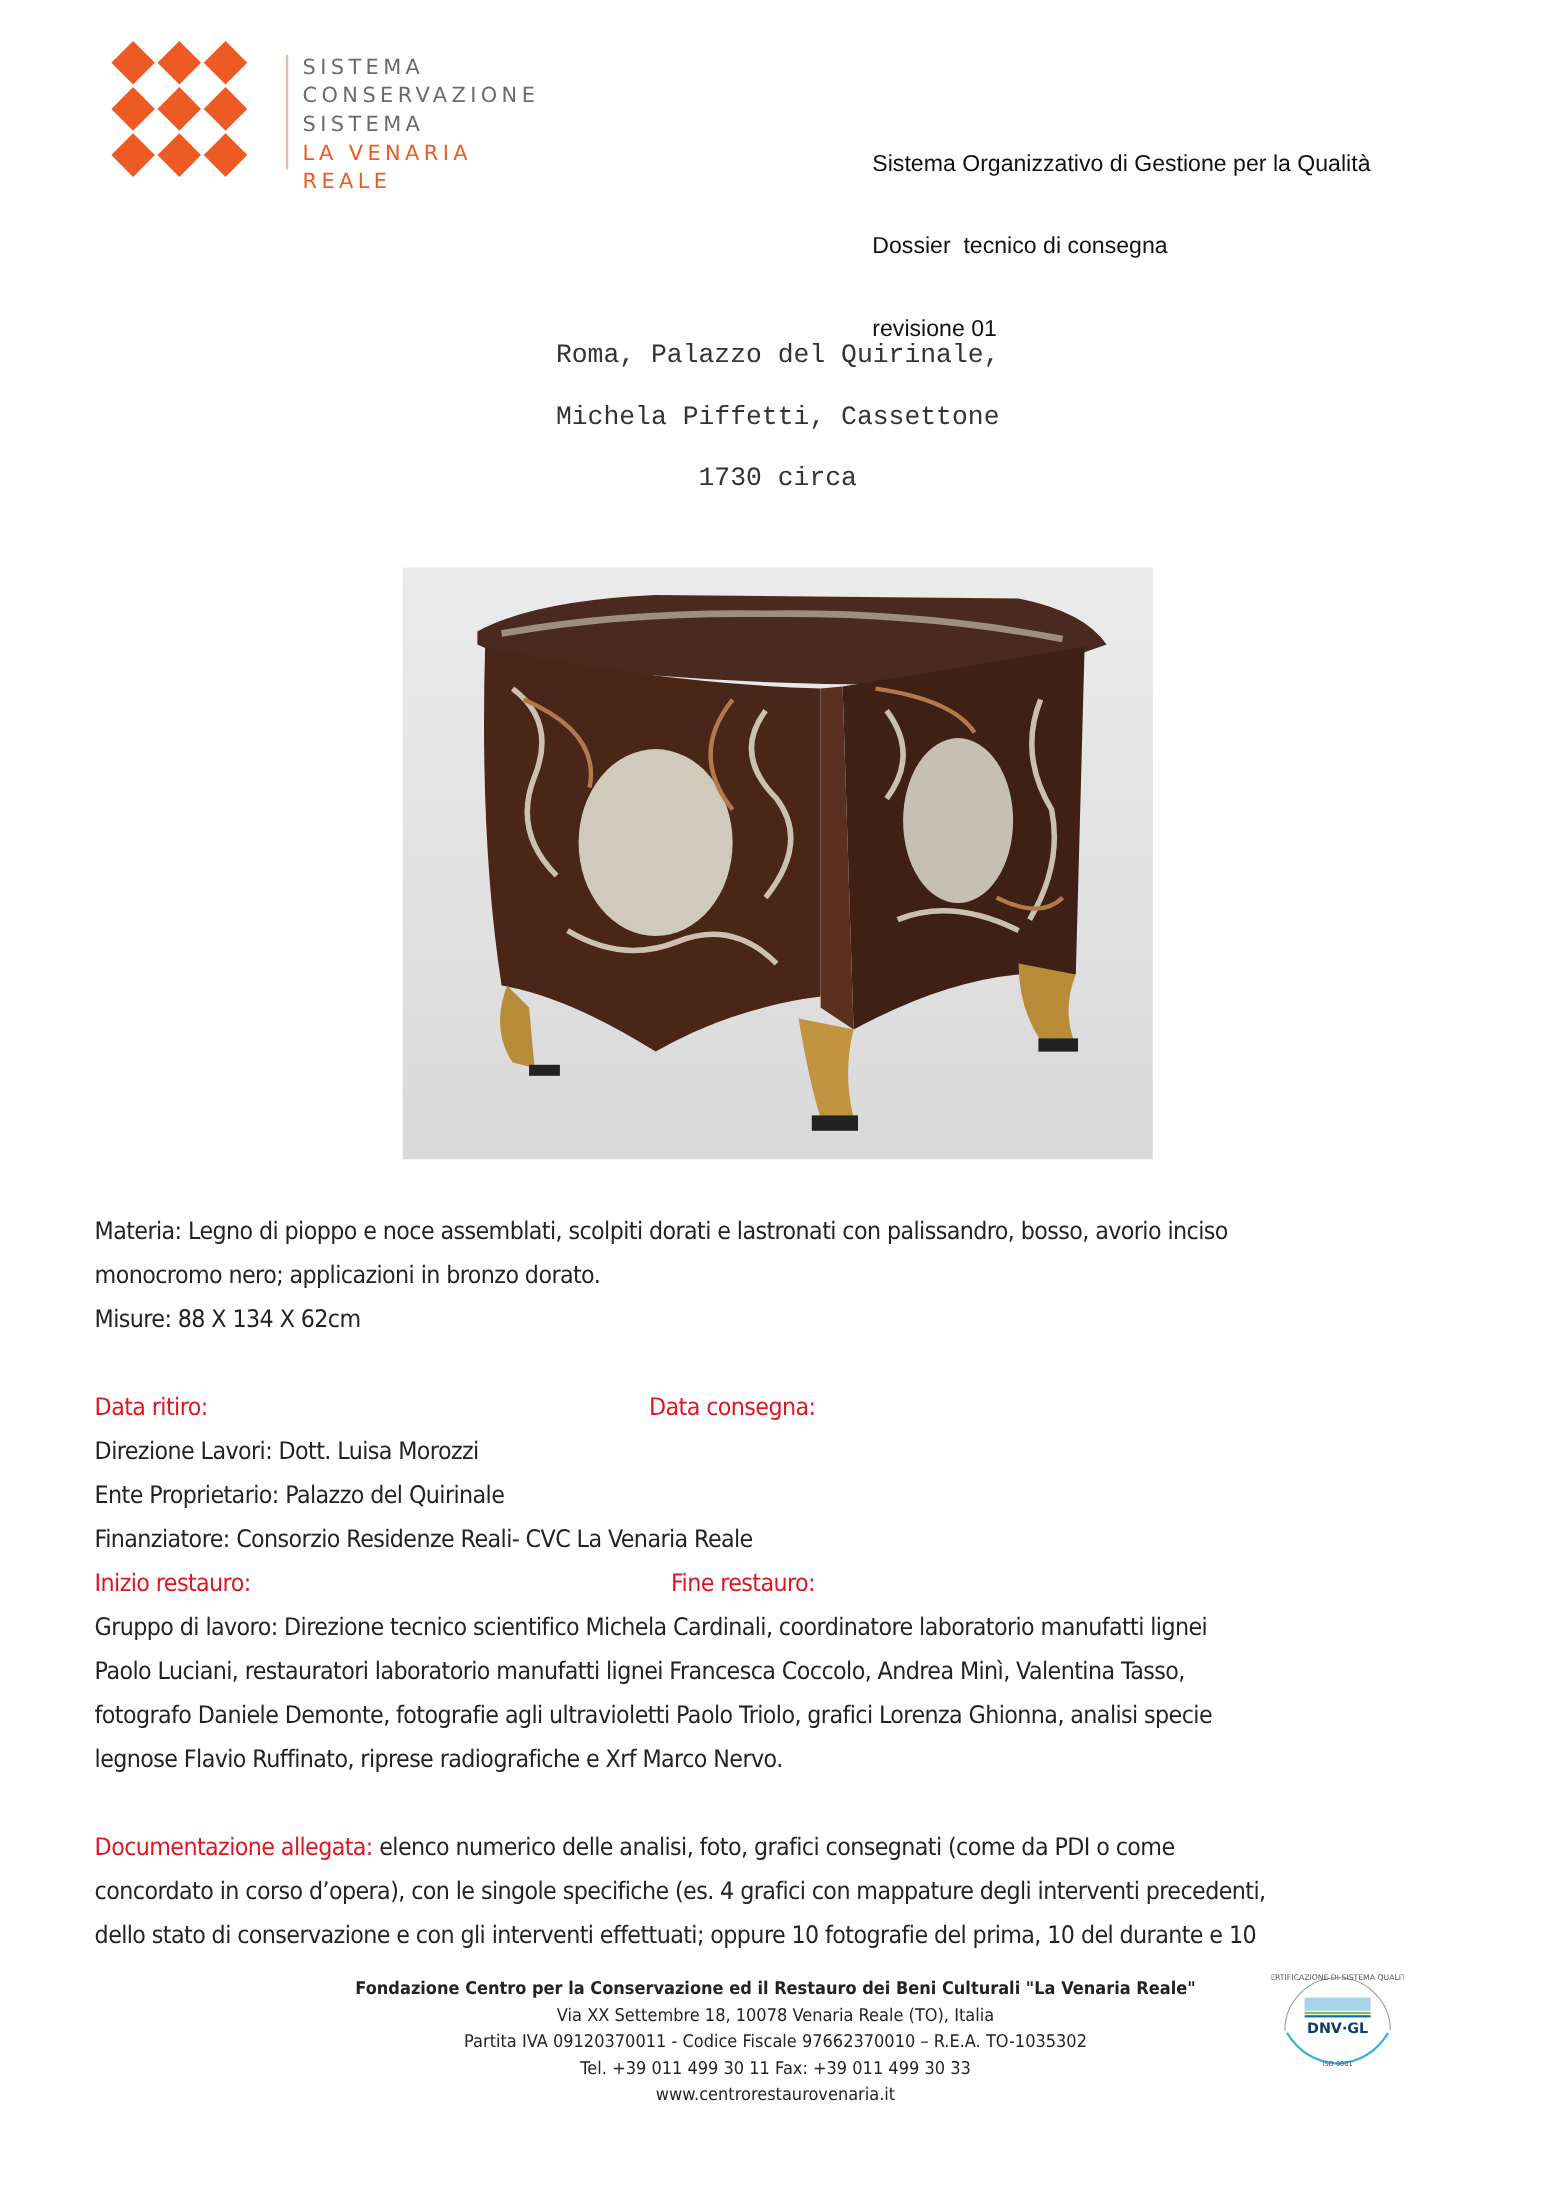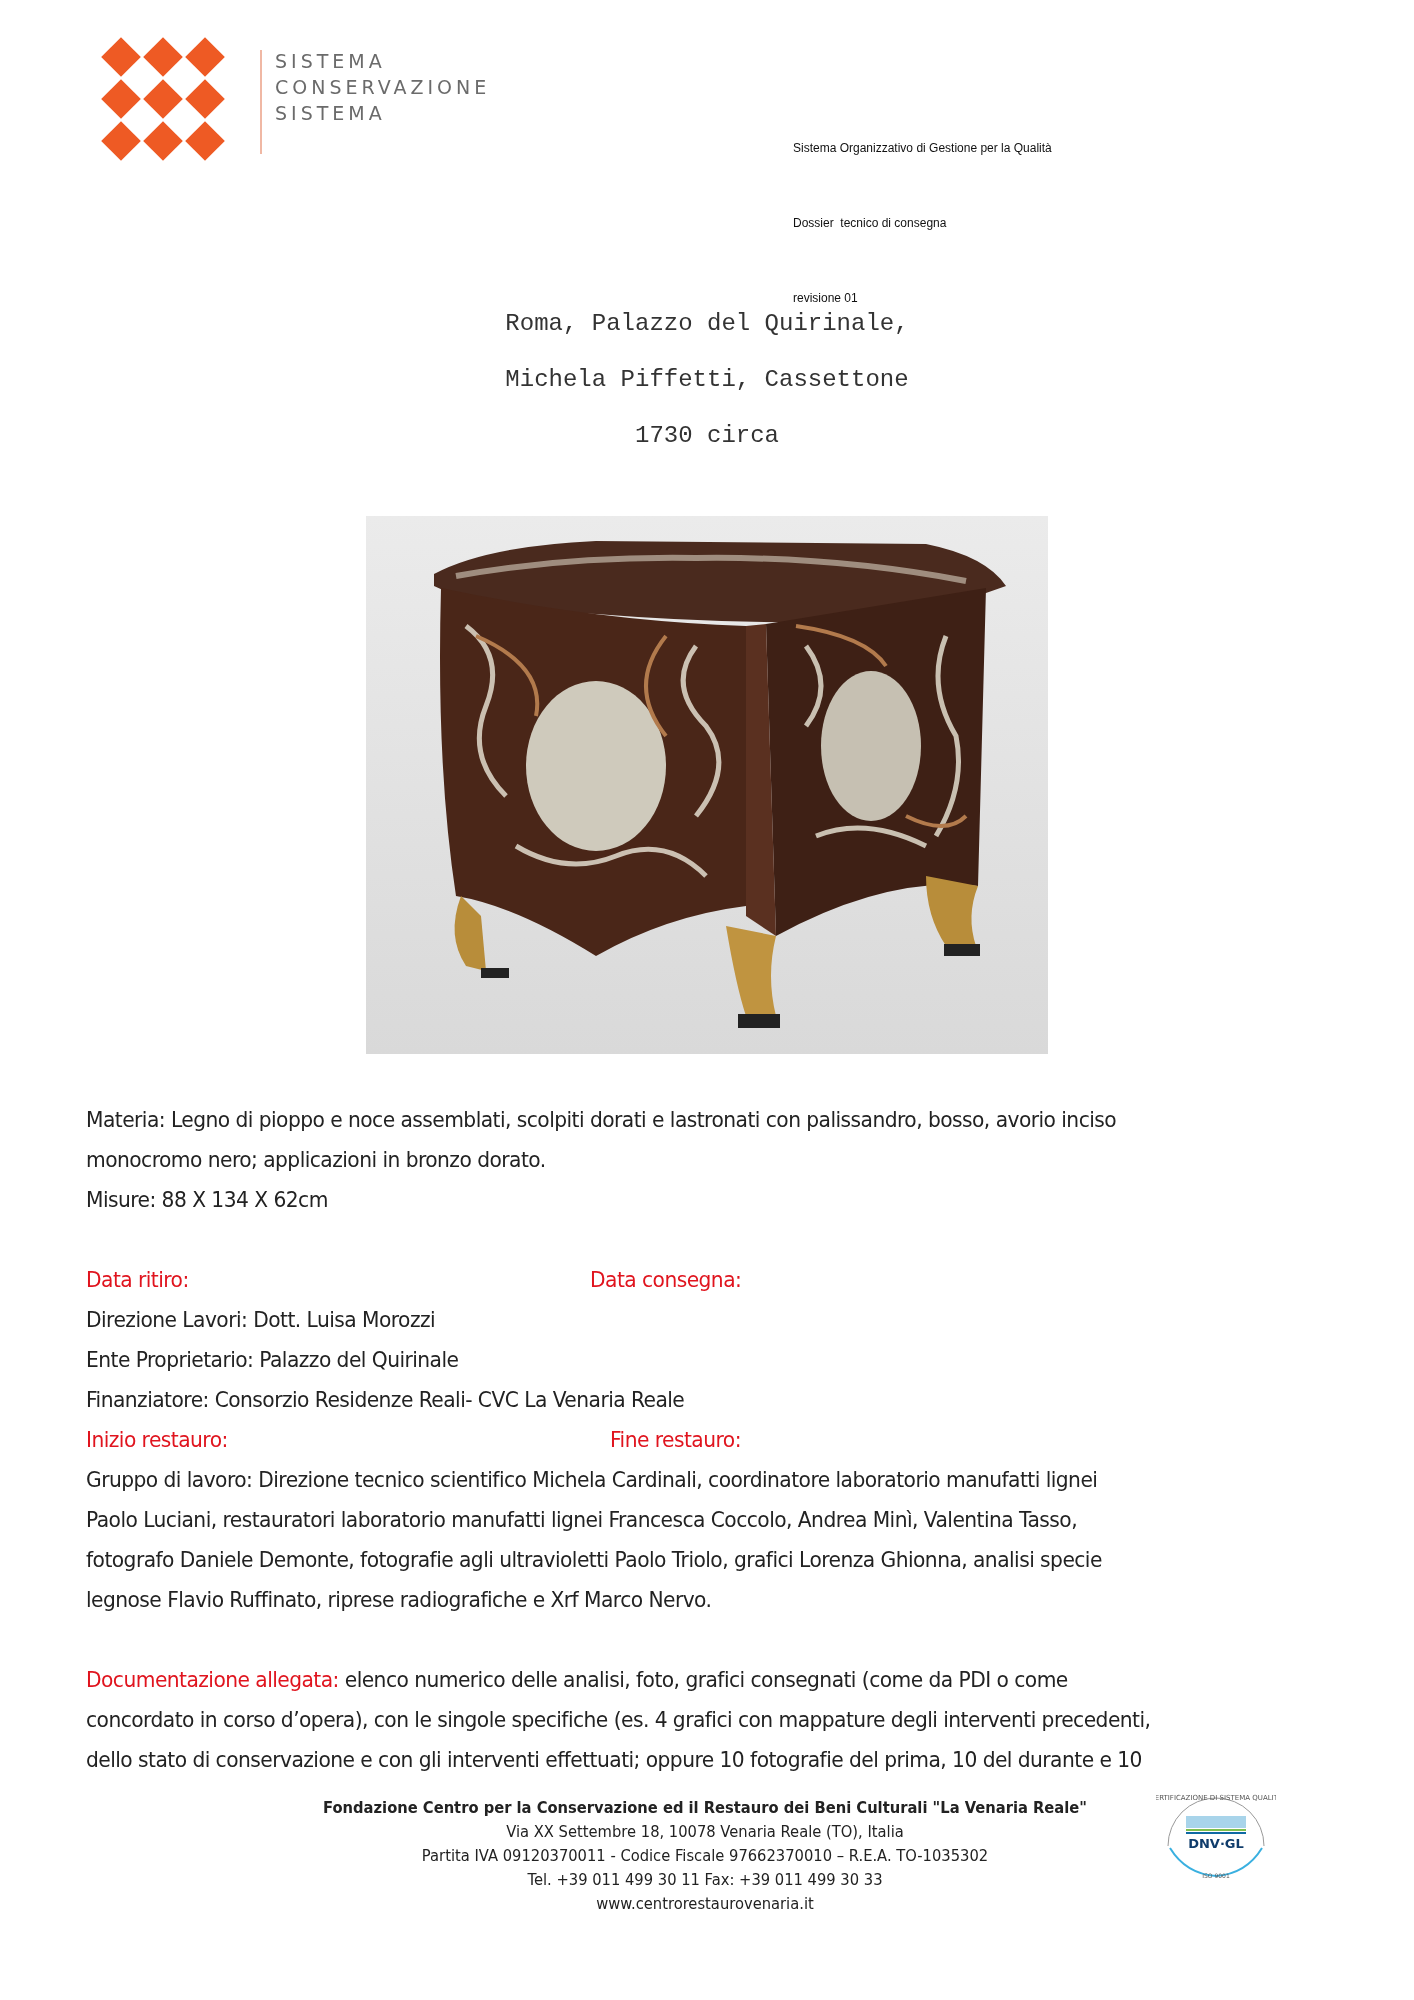--- a/index.html
+++ b/index.html
@@ -3,21 +3,21 @@
 <meta charset="utf-8">
 <style>
   html, body { margin:0; padding:0; background:#fff; }
   body { width:1414px; height:2000px; position:relative; overflow:hidden; font-family:"DejaVu Sans", sans-serif; color:#222; }
   .logo { position:absolute; left:100px; top:36px; width:400px; height:130px; }
   .logo-diamonds { position:absolute; left:0; top:0; width:135px; height:130px; }
   .dia { position:absolute; width:28px; height:28px; background:#ee5a24; transform:rotate(45deg); }
   .logo-rule { position:absolute; left:160px; top:14px; width:2px; height:104px; background:#f0b8a4; }
   .logo-text { position:absolute; left:175px; top:12px; font-family:"DejaVu Sans", sans-serif; font-size:19px; letter-spacing:4px; line-height:26px; color:#6b6b6b; }
   .logo-text .accent { color:#ee5a24; }
-  .header-info { position:absolute; left:793px; top:86px; font-family:"Liberation Sans", sans-serif; font-size:12px; line-height:25px; color:#111; white-space:pre; }
+  .header-info { position:absolute; left:793px; top:86px; font-family:"Liberation Sans", sans-serif; font-size:21px; line-height:25px; color:#111; white-space:pre; }
   .title-block { position:absolute; left:0; width:1414px; text-align:center; font-family:Liberation Mono, monospace; font-size:24px; color:#333; font-weight:300; }
   .photo { position:absolute; left:366px; top:516px; width:682px; height:538px; background:#e8e8e8; overflow:hidden; }
   .body-text { position:absolute; left:86px; font-family:"DejaVu Sans", sans-serif; font-size:22px; color:#222; line-height:40px; letter-spacing:-0.6px; transform:scaleX(0.92); transform-origin:left top; white-space:nowrap; }
   .red { color:#e0141e; }
   .footer { position:absolute; left:240px; top:1796px; width:930px; text-align:center; font-family:"DejaVu Sans", sans-serif; font-size:16px; line-height:24px; color:#222; transform:scaleX(0.92); transform-origin:center top; }
   .footer .first { font-weight:bold; }
   .cert { position:absolute; left:1156px; top:1786px; width:120px; height:100px; }
 </style>
 </head>
 <body>
@@ -32,20 +32,21 @@
     <div class="dia" style="left:91px;top:49px"></div>
     <div class="dia" style="left:7px;top:91px"></div>
     <div class="dia" style="left:49px;top:91px"></div>
     <div class="dia" style="left:91px;top:91px"></div>
   </div>
   <div class="logo-rule"></div>
   <div class="logo-text">
     <div>SISTEMA</div>
     <div>CONSERVAZIONE</div>
     <div>SISTEMA</div>
+    <div class="accent">LA VENARIA REALE</div>
   </div>
 </div>
 
 <div class="header-info">
   <div>Sistema Organizzativo di Gestione per la Qualità</div>
   <div>Dossier  tecnico di consegna</div>
   <div>revisione 01</div>
 </div>
 
 <div class="title-block" style="top:310px">Roma, Palazzo del Quirinale,</div>

